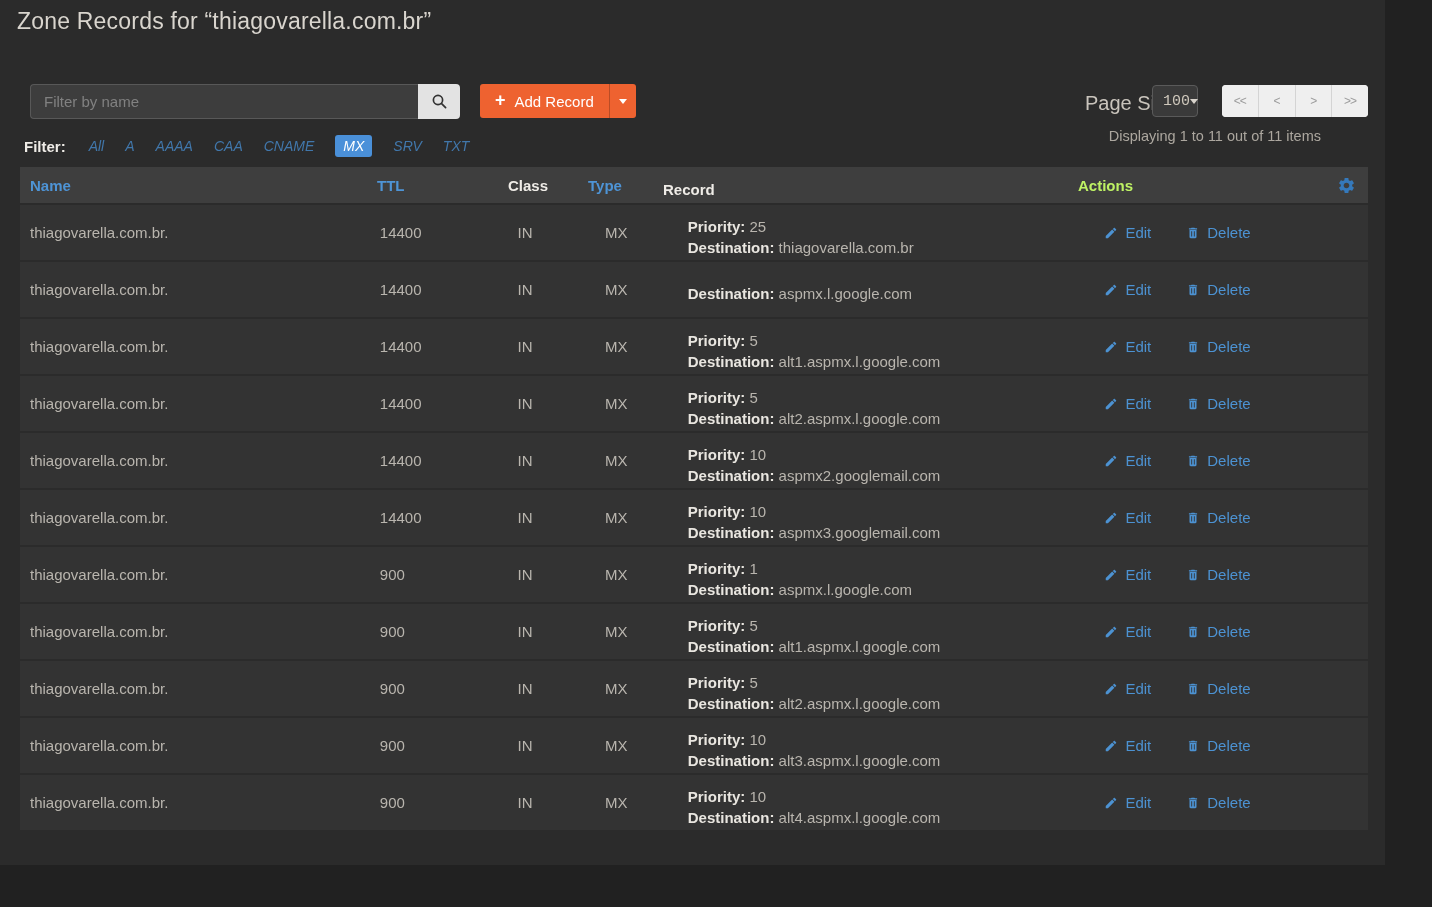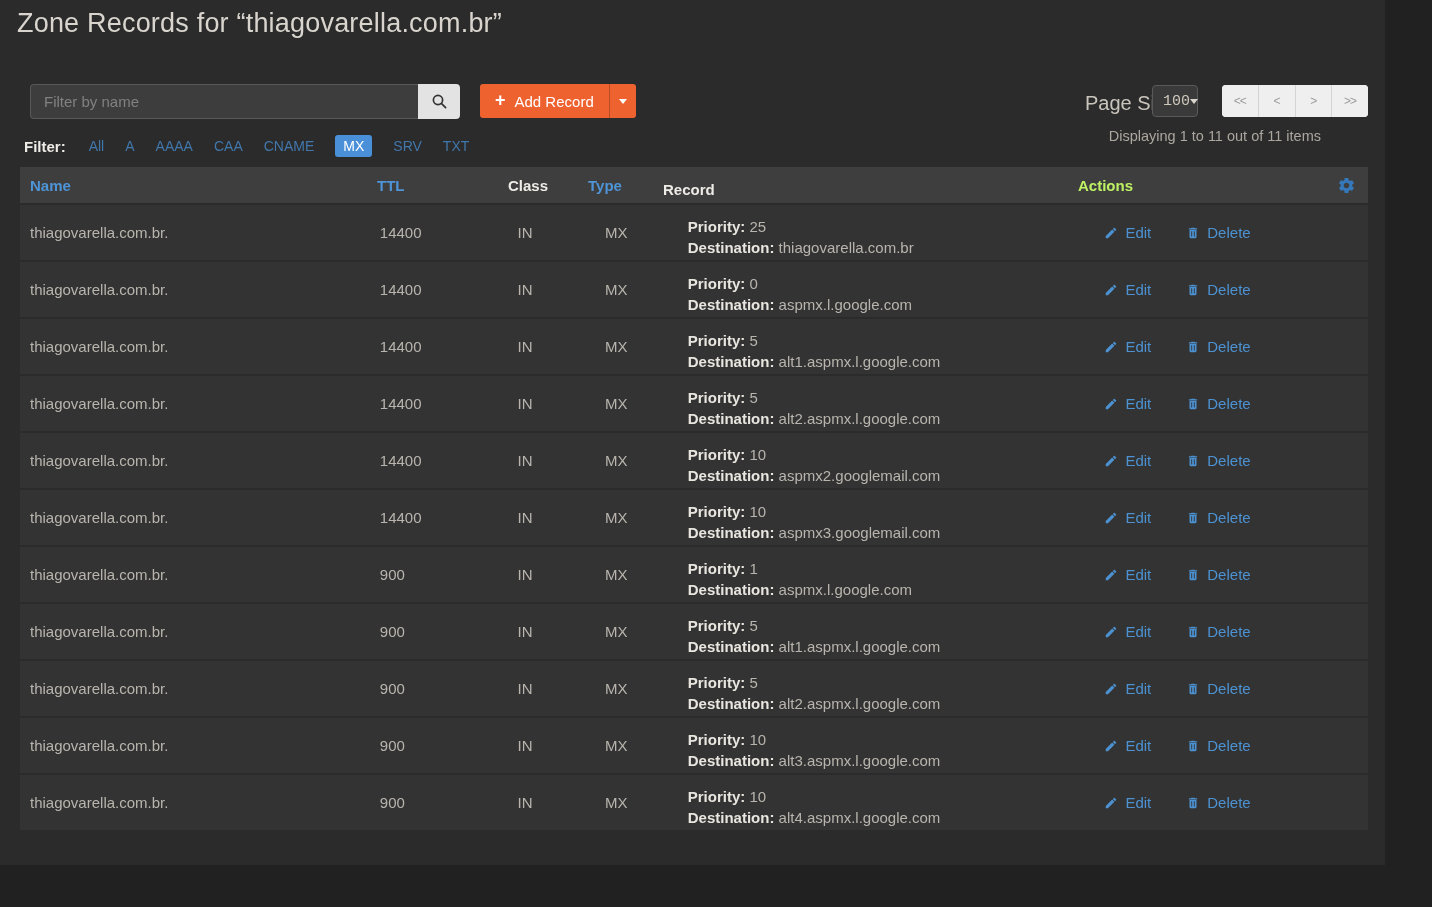--- a/index.html
+++ b/index.html
@@ -11,21 +11,21 @@
     overflow:hidden;
     color:#bab6b0;
   }
   .panel {
     position:absolute; left:0; top:0;
     width:1385px; height:865px;
     background:#2b2b2b;
   }
   .page-title {
     position:absolute; left:17px; top:8px;
-    font-size:27px; font-weight:400;
+    font-size:23px; font-weight:400;
     color:#d9d5ce; letter-spacing:.2px;
   }
 
   
   .search-group { position:absolute; left:20px; top:84px; height:35px; display:flex;padding-left:10px; }
   .filter-input {
     width:388px; height:35px;
     background:#3d3d3d; border:1px solid #585858; border-right:none;
     border-radius:4px 0 0 4px;
     color:#cfcbc4; font-size:15px; padding:0 13px; outline:none;
@@ -75,21 +75,21 @@
     position:absolute; right:64px; top:128px;
     font-size:14.5px; color:#aca79f; text-align:right;
   }
 
   
   .filter-row {
     position:absolute; left:24px; top:134px; height:24px;
     display:flex; align-items:center; gap:21px; font-size:14px;
   }
   .filter-label { font-size:15px; font-weight:bold; color:#efece7; margin-right:2px; }
-  .filter-link { color:#4177ab; text-decoration:none; cursor:pointer; }
+  .filter-link { color:#4177ab; text-decoration:none; cursor:pointer;font-style:italic; }
   .filter-link.selected {
     background:#4a90d9; color:#fff; padding:3px 8px; border-radius:3px;
   }
 
   
   .table { position:absolute; left:20px; top:167px; width:1348px; }
   .thead {
     height:36px; background:#3e3e3e;
     display:flex; align-items:center;
     font-size:15px; font-weight:bold; color:#efece7;
@@ -232,24 +232,20 @@
     <div class="c-gear"></div>
   </div>
 
   <div class="trow">
     <div class="c-name">thiagovarella.com.br.</div>
     <div class="c-ttl">14400</div>
     <div class="c-class">IN</div>
     <div class="c-type">MX</div>
     <div class="c-record">
       <div class="record-line">
-        <span class="record-label">Priority:</span>
-        <span>0</span>
-      </div>
-      <div class="record-line">
         <span class="record-label">Destination:</span>
         <span>aspmx.l.google.com</span>
       </div>
     </div>
     <div class="c-actions">
       <span class="action-link">
         <span style="display:flex;">
           <svg width="14" height="14" viewBox="0 0 24 24" fill="currentColor">
             <path d="M3 17.25V21h3.75L17.81 9.94l-3.75-3.75L3 17.25zM20.71 7.04c.39-.39.39-1.02 0-1.41l-2.34-2.34c-.39-.39-1.02-.39-1.41 0l-1.83 1.83 3.75 3.75 1.83-1.83z"></path>
           </svg>

